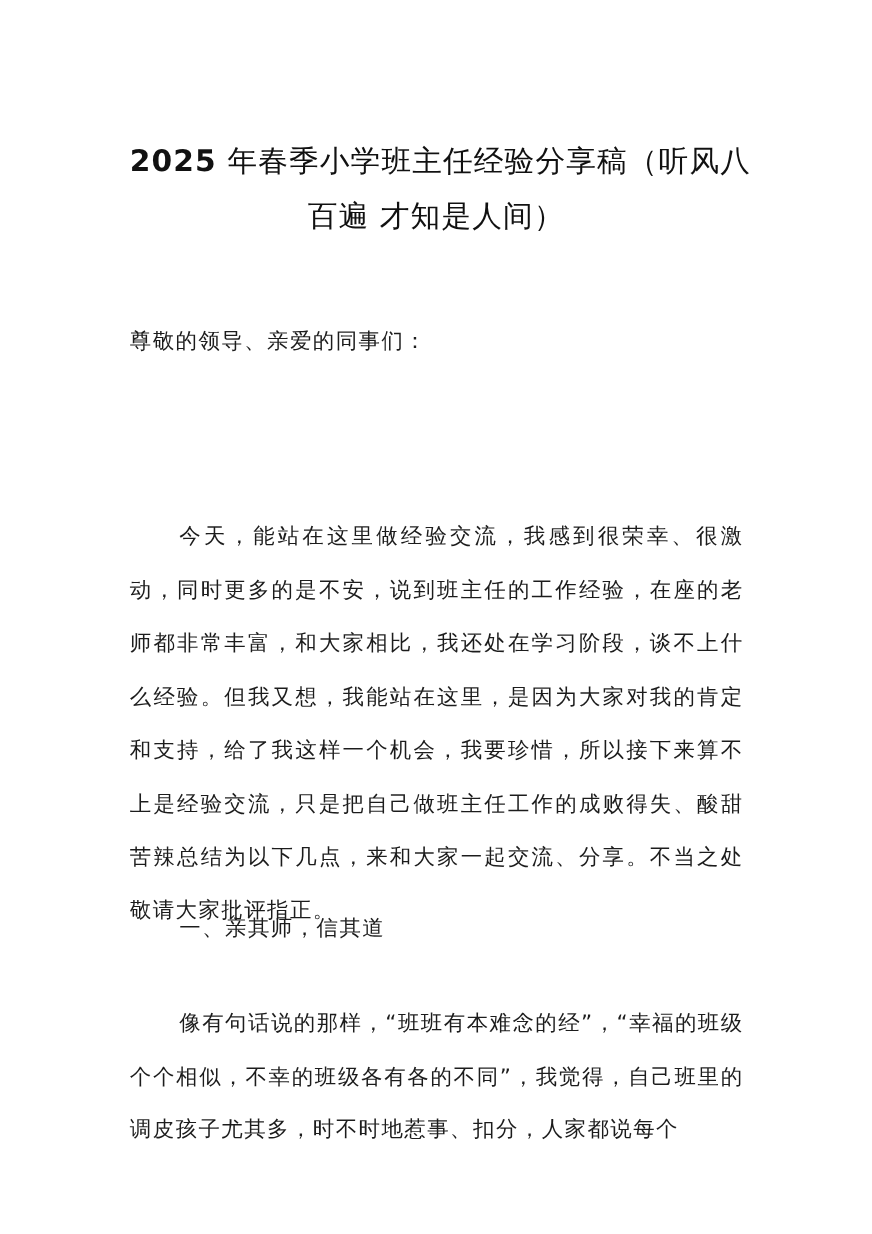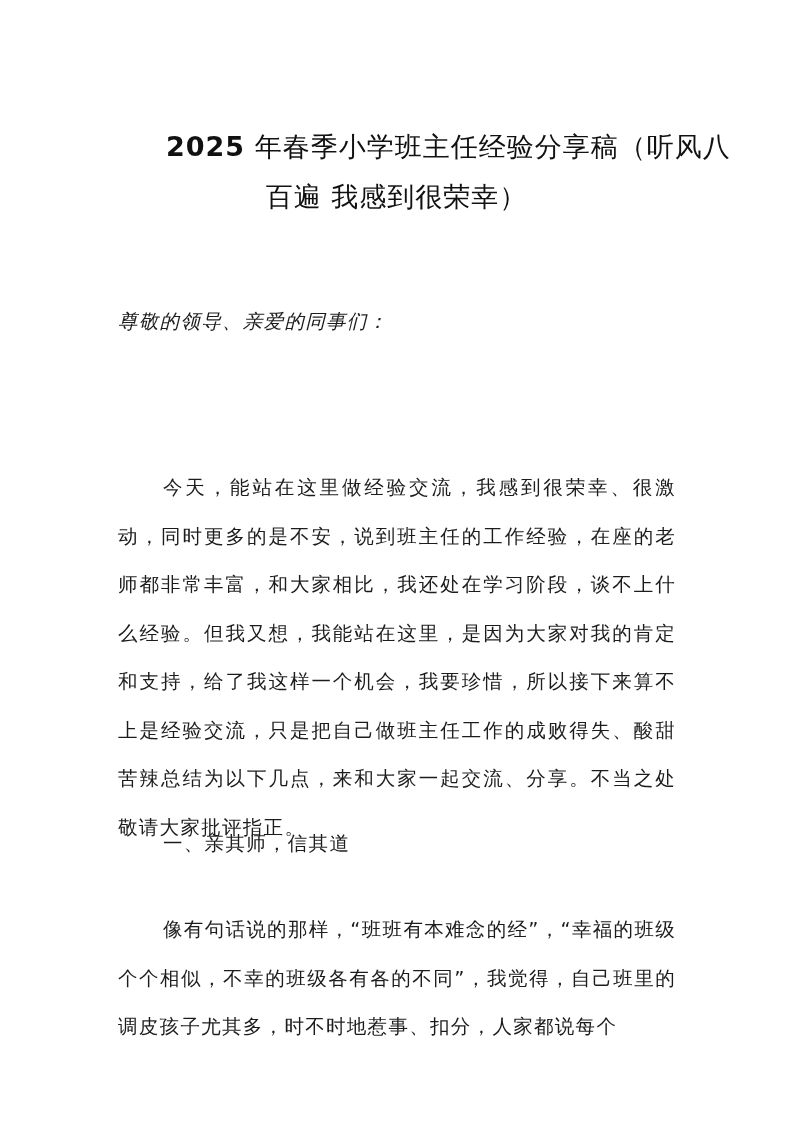--- a/index.html
+++ b/index.html
@@ -30,50 +30,50 @@
     text-align: center;
     font-family: "DejaVu Sans", "Liberation Sans", sans-serif;
     font-size: 27px;
     line-height: 50px;
     color: #111111;
     letter-spacing: 1px;
   }
   .title .year {
     font-weight: bold;
   }
-  .title .line1 { display: block; white-space: nowrap; text-align: center; padding-left: 8px; margin-left: 48px; }
+  .title .line1 { display: block; white-space: nowrap; text-align: left; padding-left: 8px; }
   .title .line2 { display: block; white-space: nowrap; }
   .body-text {
     position: absolute;
     left: 118px;
     width: 558px;
     font-size: 19.5px;
     line-height: 48.5px;
     letter-spacing: 1.3px;
     text-align: justify;
     color: #1c1c1c;
     font-family: "DejaVu Sans", "Liberation Sans", sans-serif;
     font-weight: normal;
   }
   .p { margin: 0; }
   .indent { text-indent: 45px; }
-  .salutation { top: 298px; font-style: italic; }
+  .salutation { top: 286px; }
   .greeting { top: 372px; }
   .para1 { top: 464px; }
   .heading1 { top: 820px; }
   .para2 { top: 906px; }
 </style>
 </head>
 <body>
 
 <div class="page">
 
   <div class="title">
     <span class="line1"><span class="year">2025</span><span> 年春季小学班主任经验分享稿（听风八</span></span>
-    <span class="line2">百遍 我感到很荣幸）</span>
+    <span class="line2">百遍 才知是人间）</span>
   </div>
 
   <div class="body-text salutation">
     <p class="p">尊敬的领导、亲爱的同事们：</p>
   </div>
 
 
   <div class="body-text para1">
     <p class="p indent">今天，能站在这里做经验交流，我感到很荣幸、很激动，同时更多的是不安，说到班主任的工作经验，在座的老师都非常丰富，和大家相比，我还处在学习阶段，谈不上什么经验。但我又想，我能站在这里，是因为大家对我的肯定和支持，给了我这样一个机会，我要珍惜，所以接下来算不上是经验交流，只是把自己做班主任工作的成败得失、酸甜苦辣总结为以下几点，来和大家一起交流、分享。不当之处敬请大家批评指正。</p>
   </div>

